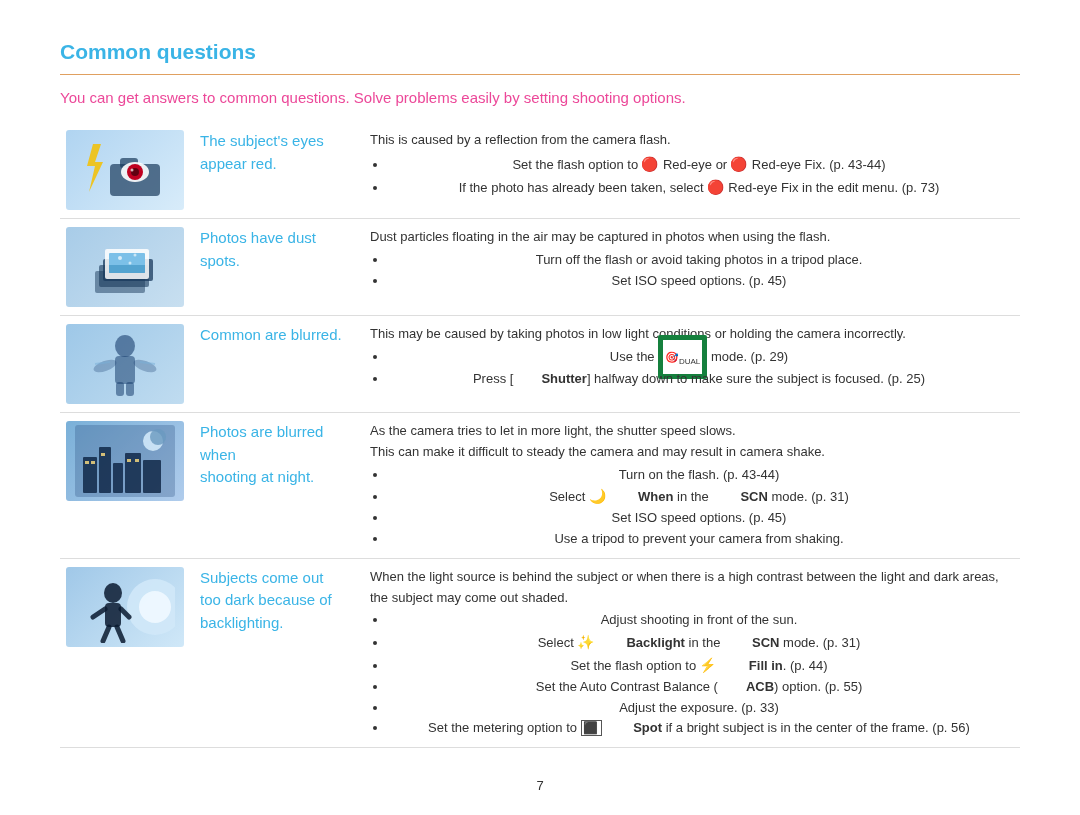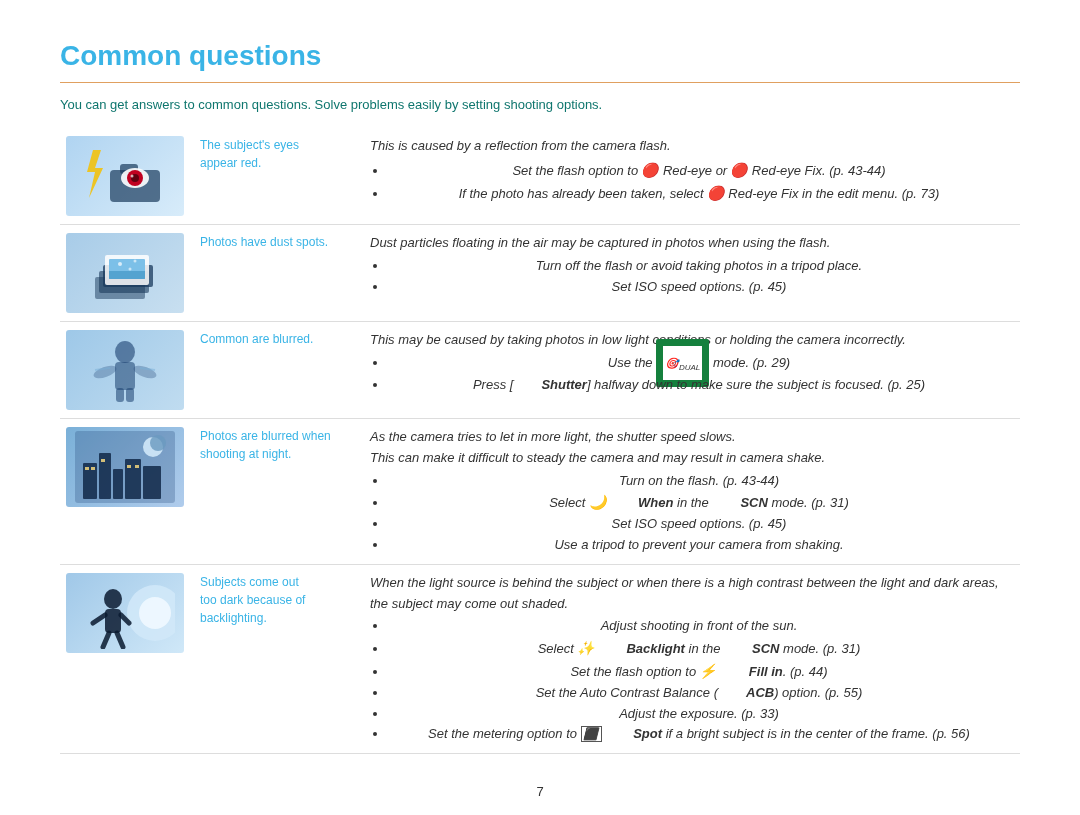--- a/index.html
+++ b/index.html
@@ -7,32 +7,32 @@
       font-family: Arial, Helvetica, sans-serif;
       font-size: 13px;
       color: #333;
       background: #fff;
       width: 1080px;
       min-height: 815px;
       padding: 40px 60px 40px 60px;
     }
     h1 {
       color: #3ab4e6;
-      font-size: 28px;
+      font-size: 21px;
       font-weight: bold;
       margin-bottom: 10px;
     }
     .divider-top {
       border: none;
       border-top: 1.5px solid #e0a060;
       margin-bottom: 14px;
     }
     .intro {
-      font-size: 13px;
-      color: #0f766e;
+      font-size: 15px;
+      color: #ec4899;
       margin-bottom: 16px;
     }
     table {
       width: 100%;
       border-collapse: collapse;
     }
     tr {
       border-bottom: 1px solid #ddd;
     }
     td {
@@ -43,35 +43,34 @@
       width: 130px;
       padding: 8px 6px;
     }
     td.link-cell {
       width: 170px;
       padding: 8px 10px;
       vertical-align: top;
     }
     td.content-cell {
       padding: 8px 10px;
-      font-style: italic;
     }
     .row-image {
       width: 118px;
       height: 80px;
       border-radius: 3px;
       overflow: hidden;
       display: flex;
       align-items: center;
       justify-content: center;
       background: #c8e0f5;
     }
     .blue-link {
       color: #3ab4e6;
-      font-size: 12px;
+      font-size: 15px;
       line-height: 1.5;
     }
     .content-cell p, .content-cell li {
       font-size: 13px;
       line-height: 1.6;
       color: #333;
     }
     .content-cell ul {
       margin-left: 18px;
       margin-top: 2px;
@@ -184,21 +183,21 @@
           <line x1="65" y1="34" x2="80" y2="36" stroke="#7ab0d8" stroke-width="2" opacity="0.5"></line>
         </svg>
       </div>
     </td>
     <td class="link-cell">
       <span class="blue-link">Common are blurred.</span>
     </td>
     <td class="content-cell">
       <p>This may be caused by taking photos in low light conditions or holding the camera incorrectly.</p>
       <ul>
-        <li>Use the <span style="font-size:13px; border:7px solid #15803d; padding:11px 2px; border-radius:2px; font-size:11px;">🎯<sub style="font-size:8px;">DUAL</sub></span> mode. (p. 29)</li>
+        <li>Use the <span style="font-size:13px; border:5px solid #15803d; padding:11px 2px; border-radius:2px; font-size:11px;">🎯<sub style="font-size:8px;">DUAL</sub></span> mode. (p. 29)</li>
         <li>Press [<span class="bold">Shutter</span>] halfway down to make sure the subject is focused. (p. 25)</li>
       </ul>
     </td>
   </tr>
 
   <tr>
     <td class="img-cell">
       <div class="row-image img-night">
         <svg width="100" height="72" viewBox="0 0 100 72" xmlns="http://www.w3.org/2000/svg">
 

